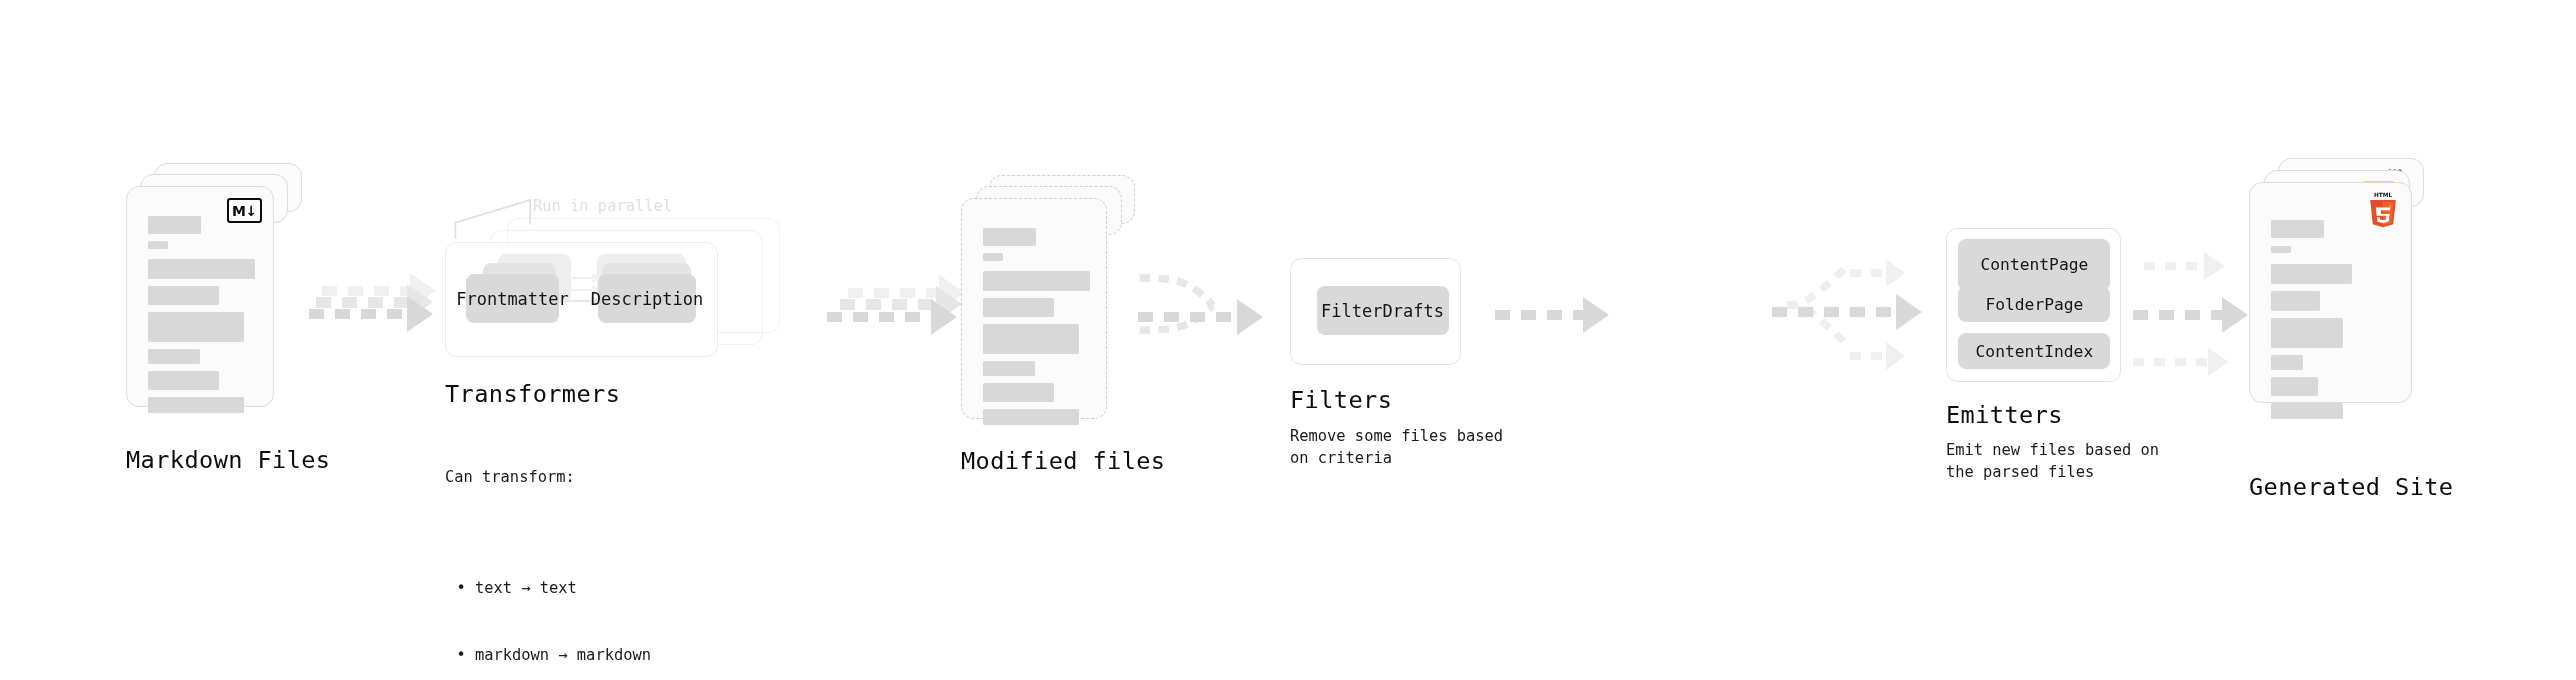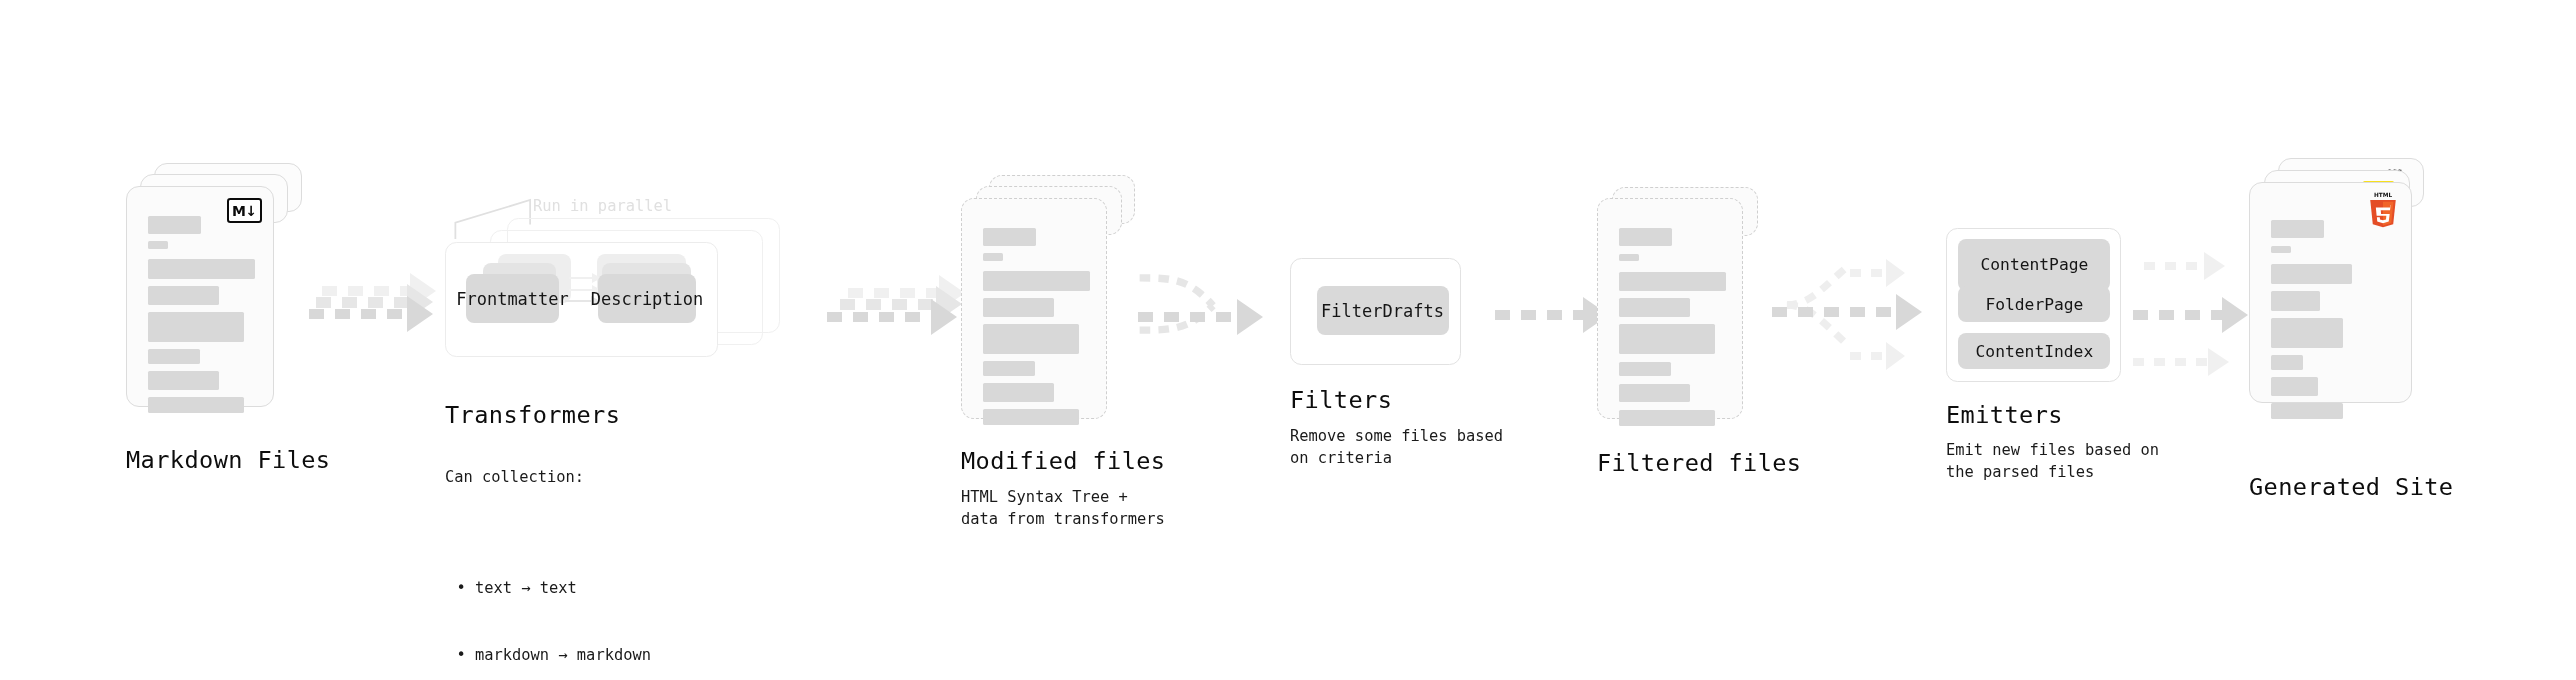--- a/index.html
+++ b/index.html
@@ -216,23 +216,23 @@
         <span class="head" style="border-top-width:5.7px;border-bottom-width:5.7px;border-left-width:9px;"></span>
       </div>
 
     <div class="chip" style="left:21px;top:87px;width:93px;height:49px;">
         <span>Frontmatter</span>
       </div>
     <div class="chip" style="left:153px;top:87px;width:98px;height:49px;">
         <span>Description</span>
       </div>
 
-    <div class="title" style="left:0px;top:193px;margin-top:21px;">Transformers</div>
+    <div class="title" style="left:0px;top:193px;">Transformers</div>
     <div class="sub" style="left:0px;top:234px;">
-      <div>Can collection:</div>
+      <div>Can transform:</div>
       <ul class="bullets">
         <li style="padding-left:11.4px;">• text → text</li>
         <li style="padding-left:11.4px;">• markdown → markdown</li>
         
       </ul>
     </div>
   </div>
 
   <div class="arrowwrap" style="left:827px;top:270px;width:138px;height:73px;">
     <div class="arrow c-weak" style="left:21px;top:4.9px;">
@@ -260,22 +260,20 @@
           <div class="ln" style="width:107px;height:19.5px;"></div>
           <div class="ln" style="width:71px;height:18.7px;"></div>
           <div class="ln" style="width:96px;height:30px;"></div>
           <div class="ln" style="width:52px;height:14.6px;"></div>
           <div class="ln" style="width:71px;height:18.7px;"></div>
           <div class="ln" style="width:96px;height:16.3px;"></div>
         </div>
       </div>
     </div>
     <div class="title" style="left:0px;top:272px;">Modified files</div>
-    <div class="sub" style="left:0px;top:311px;">HTML Syntax Tree +
-data from transformers</div>
   </div>
 
   <div class="arrowwrap" style="left:1138px;top:260px;width:163px;height:106px;">
     <svg style="position:absolute;left:0;top:0;width:163px;height:106px;overflow:visible;" viewBox="0 0 200 130">
       <path d="M2 22 C40 22 62 22 92 56" fill="none" stroke="#e6e6e6" stroke-width="9" stroke-dasharray="13 10" stroke-linecap="butt"></path>
       <path d="M2 86 C40 86 62 86 92 56" fill="none" stroke="#e6e6e6" stroke-width="9" stroke-dasharray="13 10" stroke-linecap="butt"></path>
     </svg>
     <div class="arrow c-strong" style="left:0px;top:39px;">
         <span class="dashes" style="width:99px;"></span>
         <span class="head"></span>
@@ -293,38 +291,20 @@
 on criteria</div>
   </div>
 
   <div class="arrowwrap" style="left:1495px;top:297px;width:130px;height:41px;">
     <div class="arrow c-strong" style="left:0px;top:0px;">
         <span class="dashes" style="width:88px;"></span>
         <span class="head"></span>
       </div>
   </div>
 
-  <div class="node" style="left:1597px;top:187px;">
-    <div class="docstack" style="width:175px;height:252px;">
-      <div class="doc dashed" style="left:14.6px;top:0px;width:146px;height:49px;"></div>
-      <div class="doc dashed" style="left:0px;top:11.4px;width:146px;height:221px;">
-        <div class="doc-lines" style="top:29px;">
-          <div class="ln" style="width:53px;height:18px;"></div>
-          <div class="ln" style="width:19.5px;height:7.3px;margin-bottom:10.6px;"></div>
-          <div class="ln" style="width:107px;height:19.5px;"></div>
-          <div class="ln" style="width:71px;height:18.7px;"></div>
-          <div class="ln" style="width:96px;height:30px;"></div>
-          <div class="ln" style="width:52px;height:14.6px;"></div>
-          <div class="ln" style="width:71px;height:18.7px;"></div>
-          <div class="ln" style="width:96px;height:16.3px;"></div>
-        </div>
-      </div>
-    </div>
-    <div class="title" style="left:0px;top:262px;">Filtered files</div>
-  </div>
 
   <div class="arrowwrap" style="left:1772px;top:232px;width:171px;height:146px;">
     <svg style="position:absolute;left:0;top:0;width:171px;height:146px;overflow:visible;" viewBox="0 0 210 180">
       <path d="M18 90 C48 90 66 64 96 40" fill="none" stroke="#eeeeee" stroke-width="9" stroke-dasharray="13 11"></path>
       <path d="M18 90 C48 90 66 116 96 142" fill="none" stroke="#eeeeee" stroke-width="9" stroke-dasharray="13 11"></path>
     </svg>
     <div class="arrow c-weak" style="left:78px;top:27px;">
         <span class="dashes" style="width:36px;height:8.1px;background-size:21px 8.1px;background-image:linear-gradient(to right,currentColor 0 11.4px,transparent 11.4px 21px);"></span>
         <span class="head" style="border-top-width:14px;border-bottom-width:14px;border-left-width:19.5px;"></span>
       </div>

